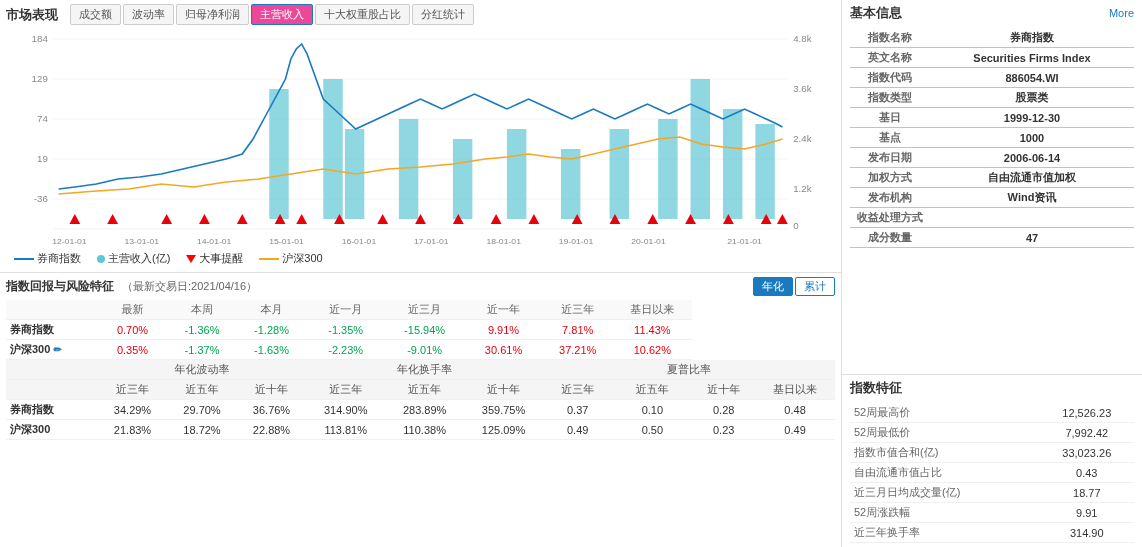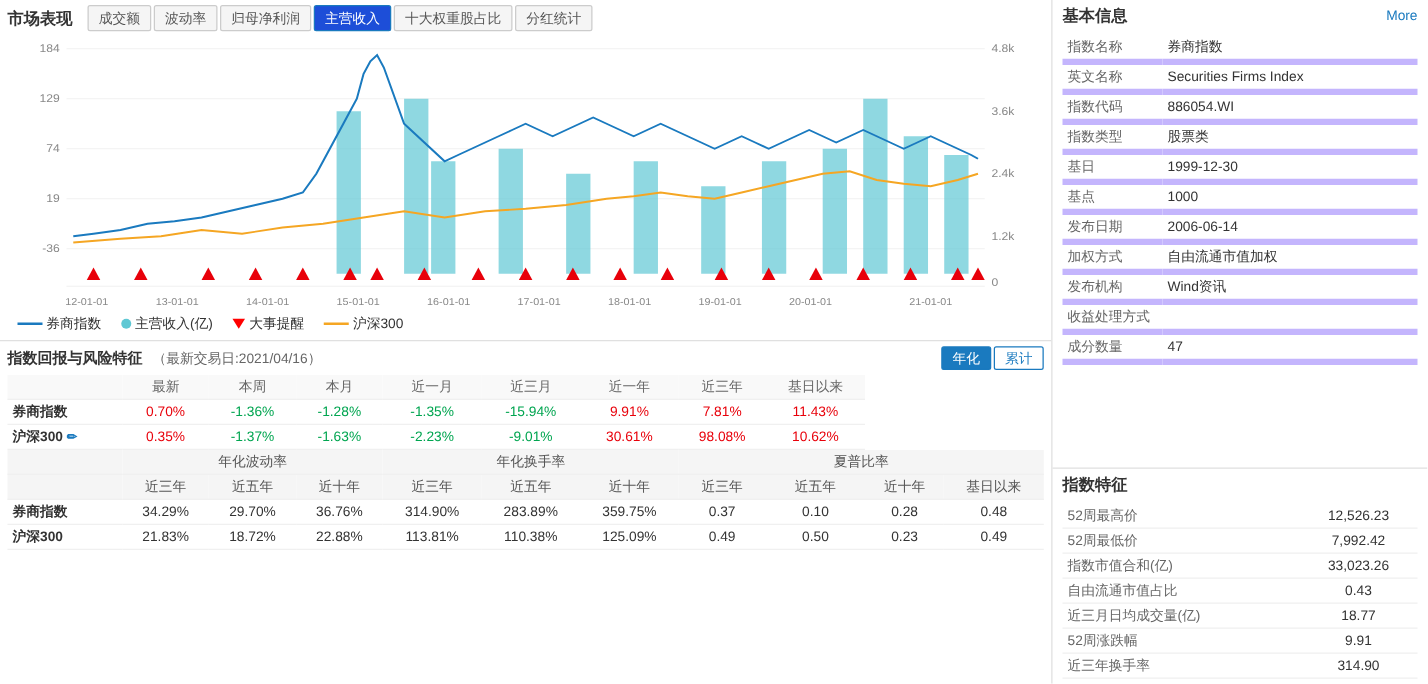--- a/index.html
+++ b/index.html
@@ -52,21 +52,21 @@
     .tab-btn {
       padding: 2px 8px;
       border: 1px solid #ccc;
       background: #f5f5f5;
       color: #555;
       cursor: pointer;
       font-size: 11px;
       border-radius: 2px;
     }
     .tab-btn.active {
-      background: #1d4ed8;
+      background: #ec4899;
       color: #fff;
       border-color: #1a7abf;
     }
     
     .chart-area {
       height: 220px;
       position: relative;
       padding: 0 4px;
     }
     .chart-svg {
@@ -164,20 +164,21 @@
     .green { color: #00a550; }
     .sub-header-row th {
       background: #f5f5f5;
       color: #555;
     }
     
     .info-section {
       padding: 4px 8px;
       border-bottom: 1px solid #e0e0e0;
       flex: 1;
+      text-align: center;
     }
     .info-header {
       display: flex;
       align-items: center;
       margin-bottom: 6px;
     }
     .info-title {
       font-size: 13px;
       font-weight: bold;
       color: #333;
@@ -188,21 +189,22 @@
       font-size: 11px;
       cursor: pointer;
     }
     .info-table {
       width: 100%;
       border-collapse: collapse;
       font-size: 11px;
     }
     .info-table tr td {
       padding: 2px 4px;
-      border-bottom: 5px solid #c4b5fd;
+      border-bottom: 1px solid #c4b5fd;
+      font-weight: bold;
     }
     .info-table td:first-child {
       color: #666;
       width: 80px;
     }
     .info-table td:last-child {
       color: #333;
     }
     
     .char-section {
@@ -389,21 +391,21 @@
             <td class="red">11.43%</td>
           </tr>
           <tr>
             <td class="label">沪深300 <span class="edit-icon">✏</span></td>
             <td class="red">0.35%</td>
             <td class="green">-1.37%</td>
             <td class="green">-1.63%</td>
             <td class="green">-2.23%</td>
             <td class="green">-9.01%</td>
             <td class="red">30.61%</td>
-            <td class="red">98.08%</td>
+            <td class="red">37.21%</td>
             <td class="red">10.62%</td>
           </tr>
 
           <tr class="sub-header-row">
             <th></th>
             <th colspan="3">年化波动率</th>
             <th colspan="3">年化换手率</th>
             <th colspan="4">夏普比率</th>
           </tr>
           <tr class="sub-header-row">

